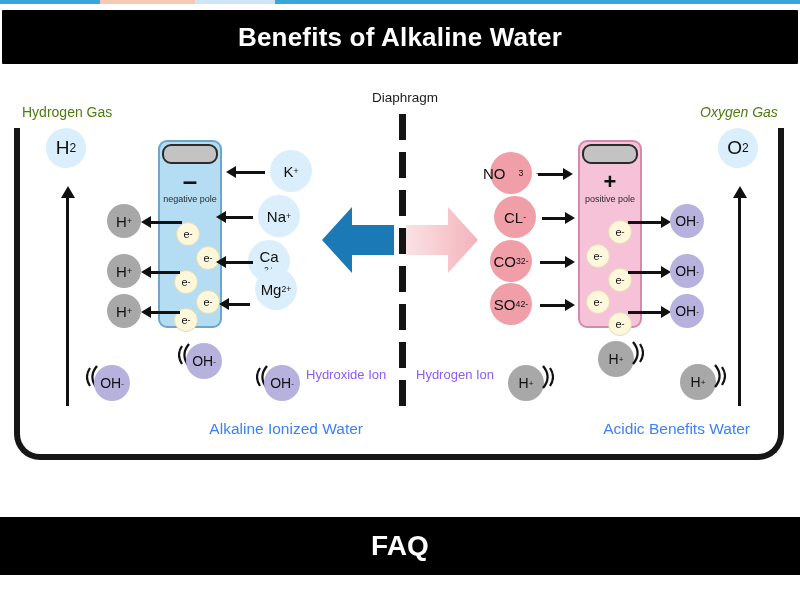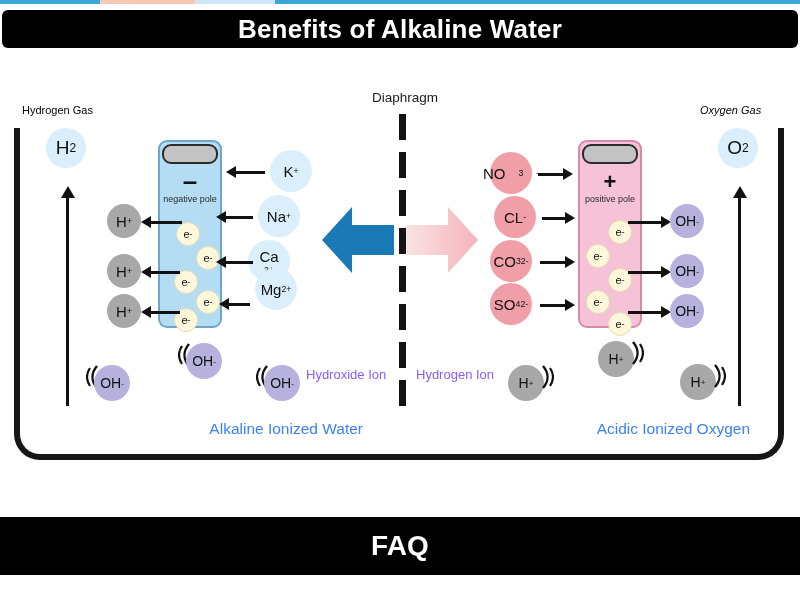--- a/index.html
+++ b/index.html
@@ -31,21 +31,21 @@
     left: 2px;
     width: 796px;
     background: #000000;
     color: #ffffff;
     display: flex;
     align-items: center;
     justify-content: center;
     font-weight: bold;
     letter-spacing: 0.2px;
   }
-  .bar-title { top: 10px; height: 38px; border-radius: 6px; font-size: 26px; }
+  .bar-title { top: 10px; height: 54px; border-radius: 1px; font-size: 26px; }
   .bar-faq   { top: 517px; height: 58px; left: 0; width: 800px; border-radius: 0; font-size: 28px; }
 
   
   #stage { position: absolute; left: 0; top: 76px; width: 800px; height: 380px; }
   #stage > * { position: absolute; }
 
   
   .tank {
     left: 14px; top: 52px;
     width: 770px; height: 332px;
@@ -65,21 +65,21 @@
       to bottom,
       #141414 0px, #141414 26px,
       rgba(0,0,0,0) 26px, rgba(0,0,0,0) 38px);
   }
   .diaphragm-label {
     left: 335px; top: 14px; width: 140px;
     text-align: center; font-size: 13.5px; color: #1b1b1b;
   }
 
   
-  .gas-label { font-size: 11px; color: #000000; white-space: nowrap; }
+  .gas-label { font-size: 14px; color: #4d7c0f; white-space: nowrap; }
   .gas-label.left  { left: 22px;  top: 28px; }
   .gas-label.right { left: 700px; top: 28px; font-style: italic; }
 
   
   .gas-bubble {
     width: 40px; height: 40px; border-radius: 50%;
     background: #dbeefb;
     display: flex; align-items: center; justify-content: center;
     font-size: 19px; color: #101010;
   }
@@ -431,21 +431,21 @@
         <sup>+</sup>
     </div>
     <div class="wave flip" style="left:710px; top:287px;">
       <svg viewBox="0 0 16 26" xmlns="http://www.w3.org/2000/svg">
         <path d="M11 2 C5 9, 5 17, 11 24" stroke="#111" stroke-width="2.4" fill="none"></path>
         <path d="M4 4 C0 10, 0 16, 4 22" stroke="#111" stroke-width="2.2" fill="none"></path>
       </svg>
     </div>
 
     <div class="water-caption" style="left:63px; top:344px;">Alkaline Ionized Water</div>
-    <div class="water-caption" style="left:450px; top:344px;">Acidic Ionized Oxygen</div>
+    <div class="water-caption" style="left:450px; top:344px;">Acidic Benefits Water</div>
 
   </div>
 
   <div class="bar bar-faq">
     <span>FAQ</span>
   </div>
 
 </div>
 
 </body></html>

